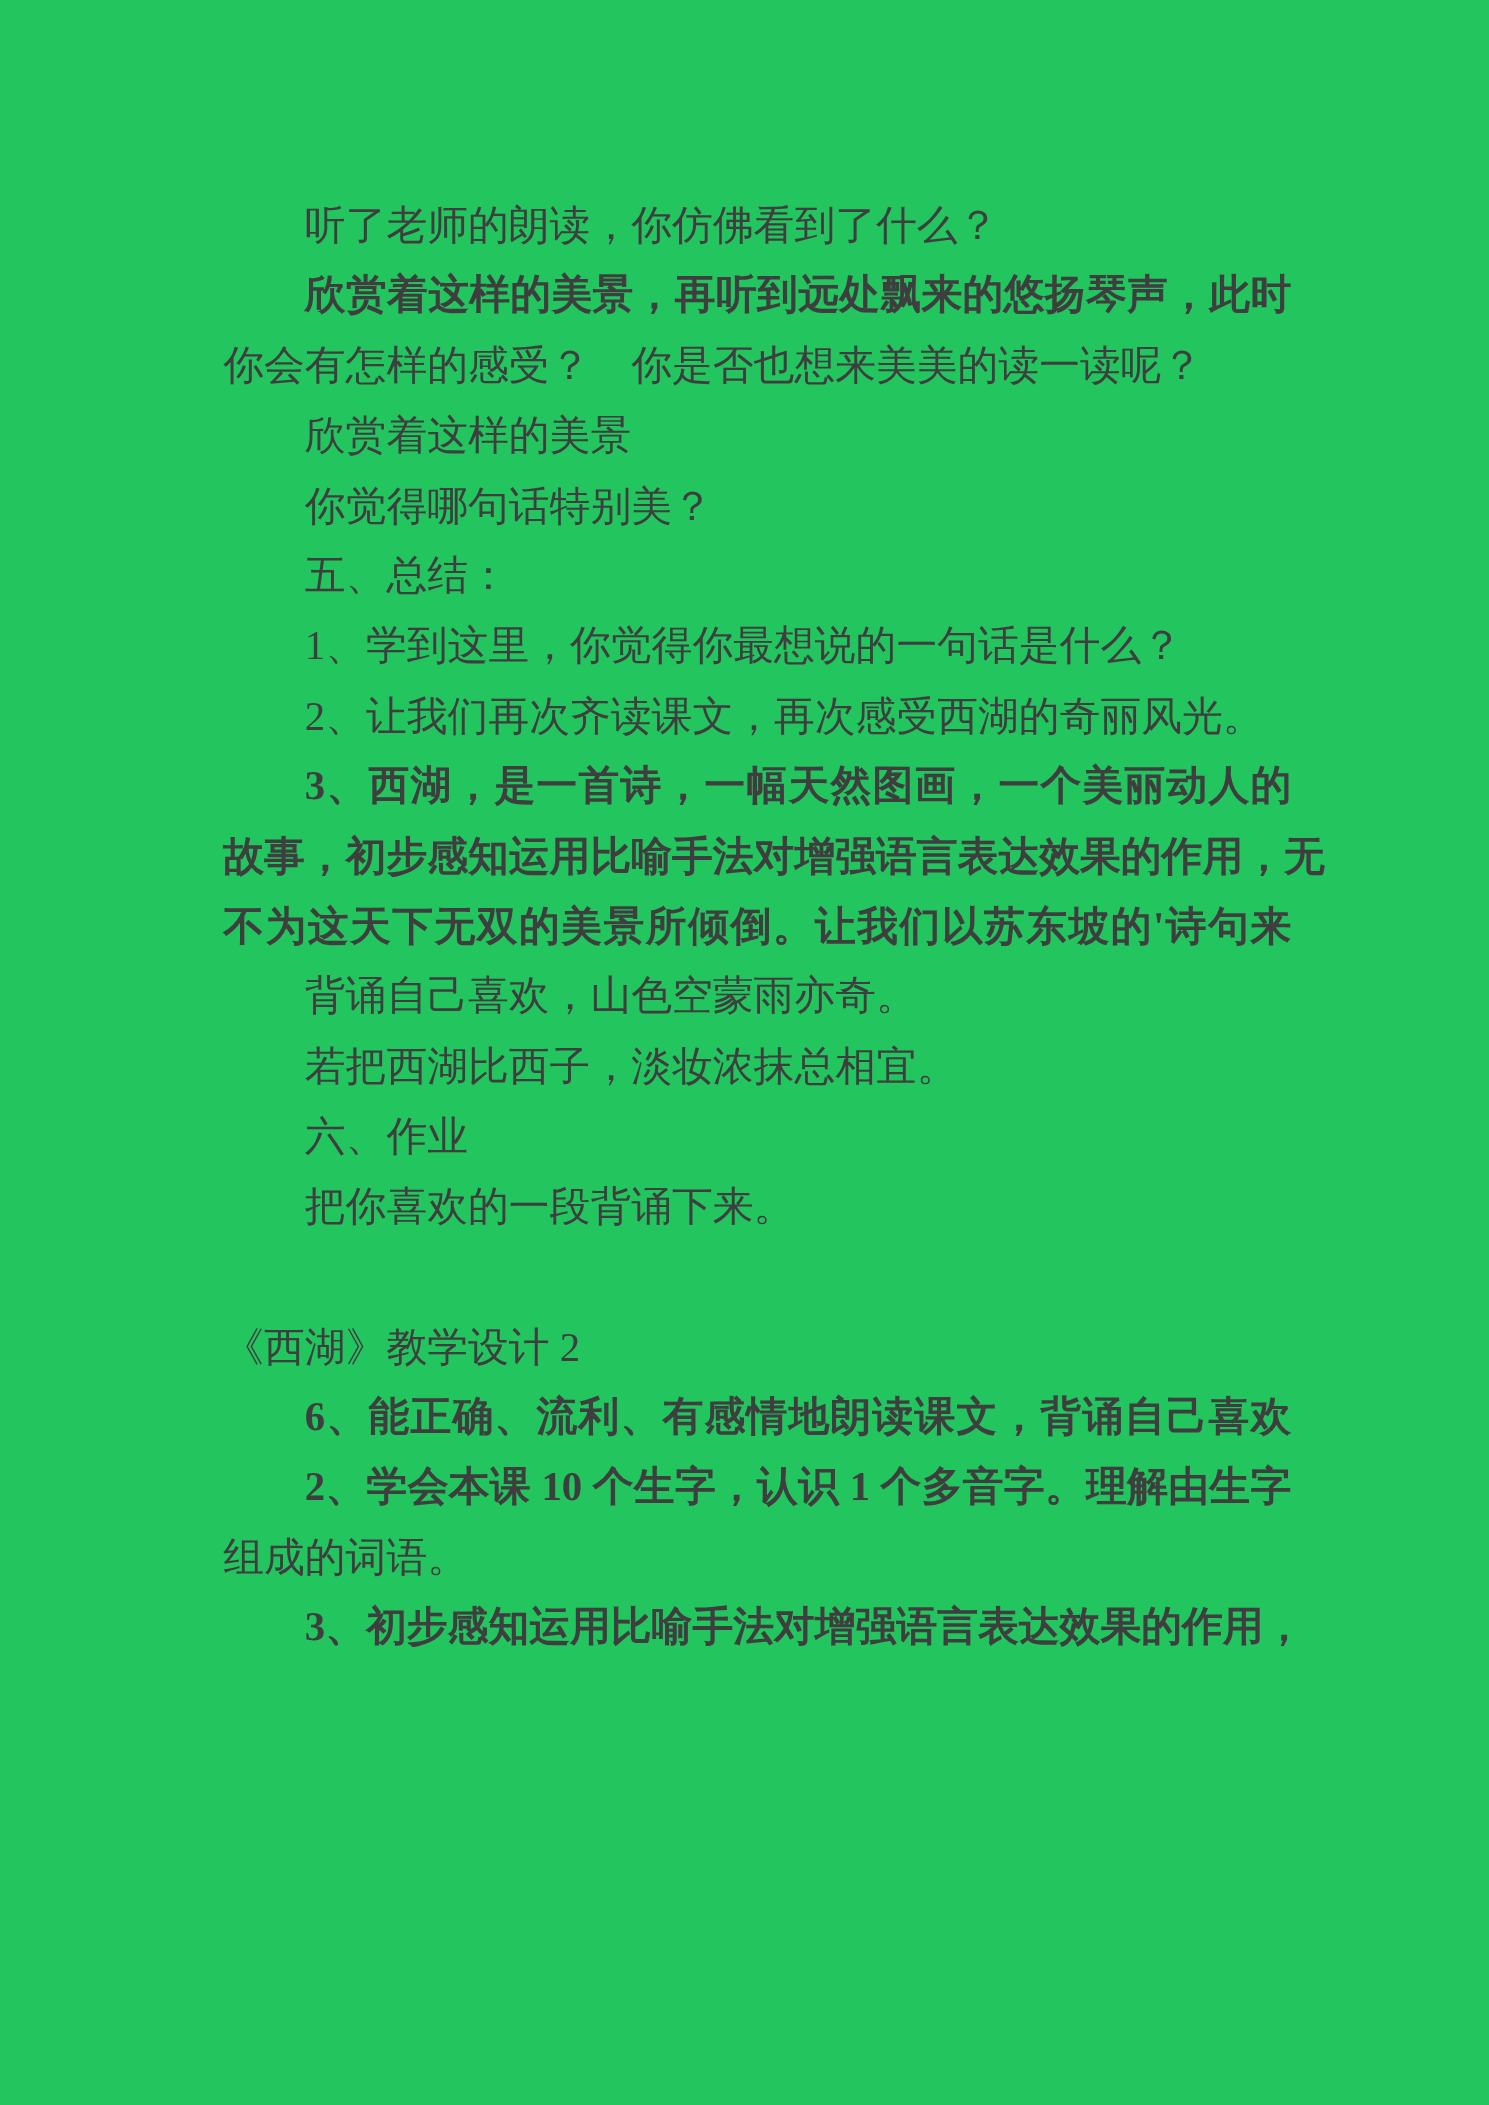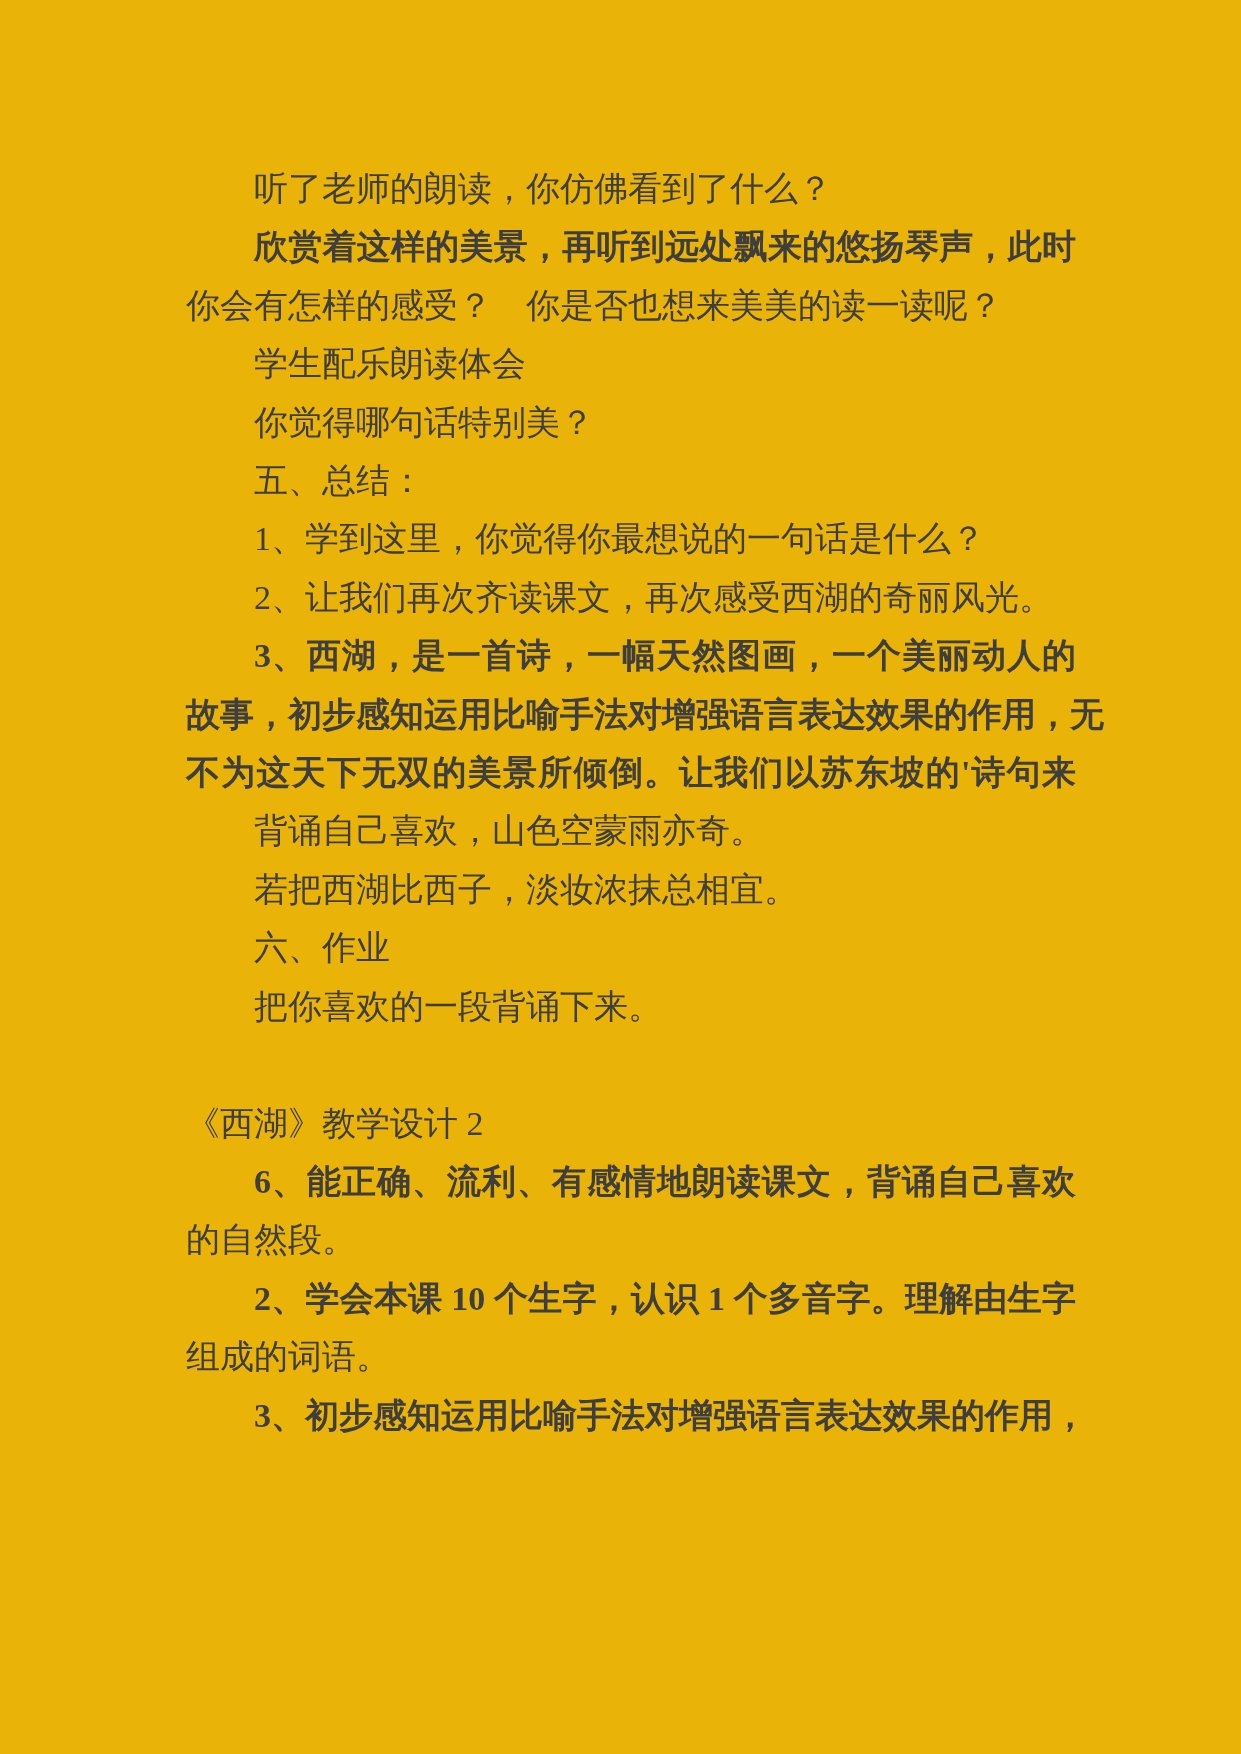--- a/index.html
+++ b/index.html
@@ -9,21 +9,21 @@
   body {
     width: 1241px;
     height: 1754px;
     background: #ffffff;
     position: relative;
     overflow: hidden;
   }
   .page {
     position: absolute;
     inset: 0;
-    background: #eab308;
+    background: #22c55e;
   }
   .text-body {
     position: absolute;
     left: 186px;
     top: 160px;
     width: 890px;
     font-family: "Liberation Serif", "DejaVu Serif", serif;
     font-size: 34px;
     line-height: 58.4px;
     color: #3e3e3e;
@@ -43,33 +43,32 @@
   }
 </style>
 </head>
 <body>
 
 <div class="page">
   <div class="text-body" id="text-body" style="color: rgb(62, 62, 62);">
       <div class="line indent">听了老师的朗读，你仿佛看到了什么？</div>
       <div class="line indent fill">欣赏着这样的美景，再听到远处飘来的悠扬琴声，此时</div>
       <div class="line">你会有怎样的感受？　你是否也想来美美的读一读呢？</div>
-      <div class="line indent">学生配乐朗读体会</div>
+      <div class="line indent">欣赏着这样的美景</div>
       <div class="line indent">你觉得哪句话特别美？</div>
       <div class="line indent">五、总结：</div>
       <div class="line indent">1、学到这里，你觉得你最想说的一句话是什么？</div>
       <div class="line indent">2、让我们再次齐读课文，再次感受西湖的奇丽风光。</div>
       <div class="line indent fill">3、西湖，是一首诗，一幅天然图画，一个美丽动人的</div>
       <div class="line fill">故事，初步感知运用比喻手法对增强语言表达效果的作用，无</div>
       <div class="line fill">不为这天下无双的美景所倾倒。让我们以苏东坡的'诗句来</div>
       <div class="line indent">背诵自己喜欢，山色空蒙雨亦奇。</div>
       <div class="line indent">若把西湖比西子，淡妆浓抹总相宜。</div>
       <div class="line indent">六、作业</div>
       <div class="line indent">把你喜欢的一段背诵下来。</div>
       <div class="line">&nbsp;</div>
       <div class="line">《西湖》教学设计 2</div>
       <div class="line indent fill">6、能正确、流利、有感情地朗读课文，背诵自己喜欢</div>
-      <div class="line">的自然段。</div>
       <div class="line indent fill">2、学会本课 10 个生字，认识 1 个多音字。理解由生字</div>
       <div class="line">组成的词语。</div>
       <div class="line indent fill">3、初步感知运用比喻手法对增强语言表达效果的作用，</div>
     </div>
 </div>
 
 </body></html>

